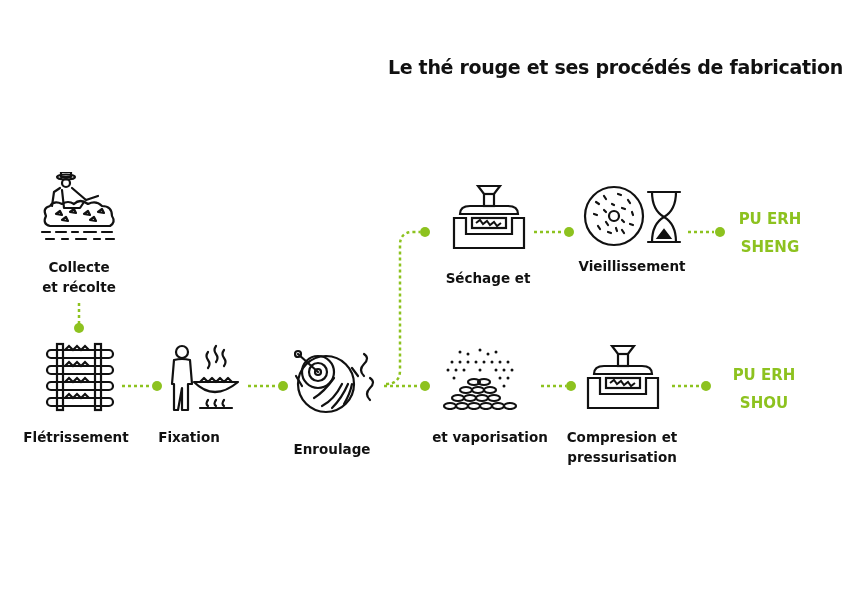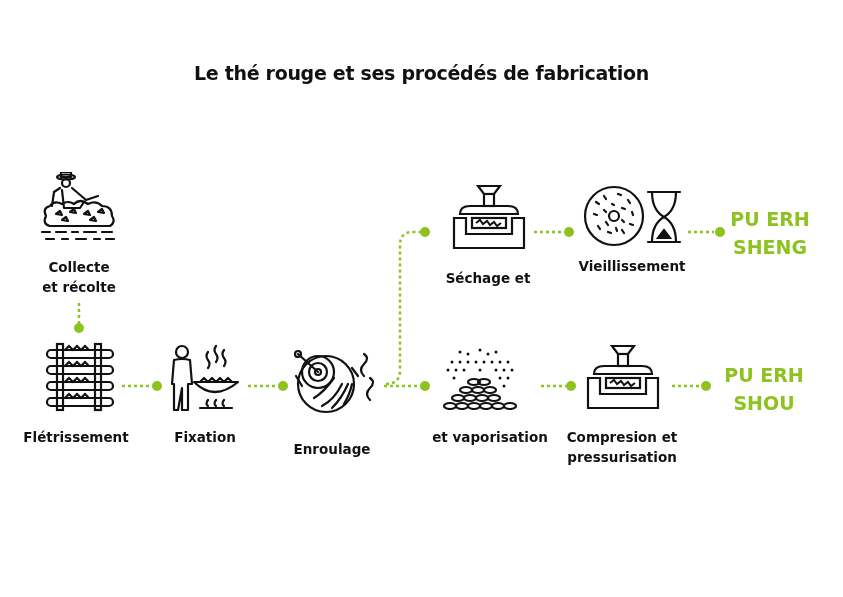--- a/index.html
+++ b/index.html
@@ -1,19 +1,19 @@
 <!DOCTYPE html>
 <html><head>
   <meta charset="utf-8">
   <style>
     html, body { margin:0; padding:0; background:#ffffff; }
     body { width:843px; height:597px; position:relative; overflow:hidden; font-family:"DejaVu Sans", sans-serif; color:#111; }
-    .title { position:absolute; top:62px; left:0; width:843px; text-align:center; font-size:19px; font-weight:bold; letter-spacing:-0.3px; }
+    .title { position:absolute; top:56px; left:0; width:843px; text-align:right; font-size:19px; font-weight:bold; letter-spacing:-0.3px; }
     .label { position:absolute; font-size:13.5px; font-weight:bold; text-align:center; line-height:20px; white-space:nowrap; }
-    .result { position:absolute; color:#8dc21f; font-size:19px; font-weight:bold; line-height:28px; text-align:center; white-space:nowrap; }
+    .result { position:absolute; color:#8dc21f; font-size:15px; font-weight:bold; line-height:28px; text-align:center; white-space:nowrap; }
     svg.lines { position:absolute; left:0; top:0; }
     .icon { position:absolute; }
   </style>
 </head>
 <body>
 
 <div class="title">Le thé rouge et ses procédés de fabrication</div>
 
 <svg class="lines" width="843" height="597">
   <g stroke="#8dc21f" stroke-width="2.5" stroke-dasharray="3,3" fill="none">
@@ -74,21 +74,21 @@
 <svg class="icon" style="left:168px;top:344px" width="72" height="68" viewBox="0 0 72 68">
   <g stroke="#111" stroke-width="2.2" fill="none" stroke-linecap="round" stroke-linejoin="round">
     <circle cx="14" cy="8" r="6"></circle>
     <path d="M6 16 Q14 14 22 16 L24 40 L20 40 L20 66 L14 66 L14 44 L10 66 L6 66 L6 40 L4 40 Z"></path>
     <path d="M40 8 q-3 4 0 8 q3 4 0 8 M48 2 q-3 4 0 8 q3 4 0 8 M56 6 q-3 4 0 8 q3 4 0 8"></path>
     <path d="M26 38 Q46 58 70 38 Z"></path>
     <path d="M32 38 l4-4 l4 4 l4-4 l4 4 l4-4 l4 4 l4-4 l4 4"></path>
     <path d="M40 56 q-3 4 0 6 M48 56 q-3 4 0 6 M56 56 q-3 4 0 6 M32 64 h32"></path>
   </g>
 </svg>
-<div class="label" style="left:166px;top:427px;width:78px">Fixation</div>
+<div class="label" style="left:150px;top:427px;width:78px">Fixation</div>
 
 <svg class="icon" style="left:294px;top:348px" width="84" height="68" viewBox="0 0 84 68">
   <g stroke="#111" stroke-width="2.2" fill="none" stroke-linecap="round">
     <circle cx="32" cy="36" r="28"></circle>
     <circle cx="24" cy="24" r="16"></circle>
       <circle cx="24" cy="24" r="9"></circle>
       <circle cx="24" cy="24" r="3"></circle>
     <path d="M4 6 L24 24"></path>
       <circle cx="4" cy="6" r="3"></circle>
     <path d="M20 50 q10 -6 20 -20 M28 58 q12 -6 20 -22 M38 60 q10 -10 16 -24 M50 56 q6 -10 8 -20"></path>

